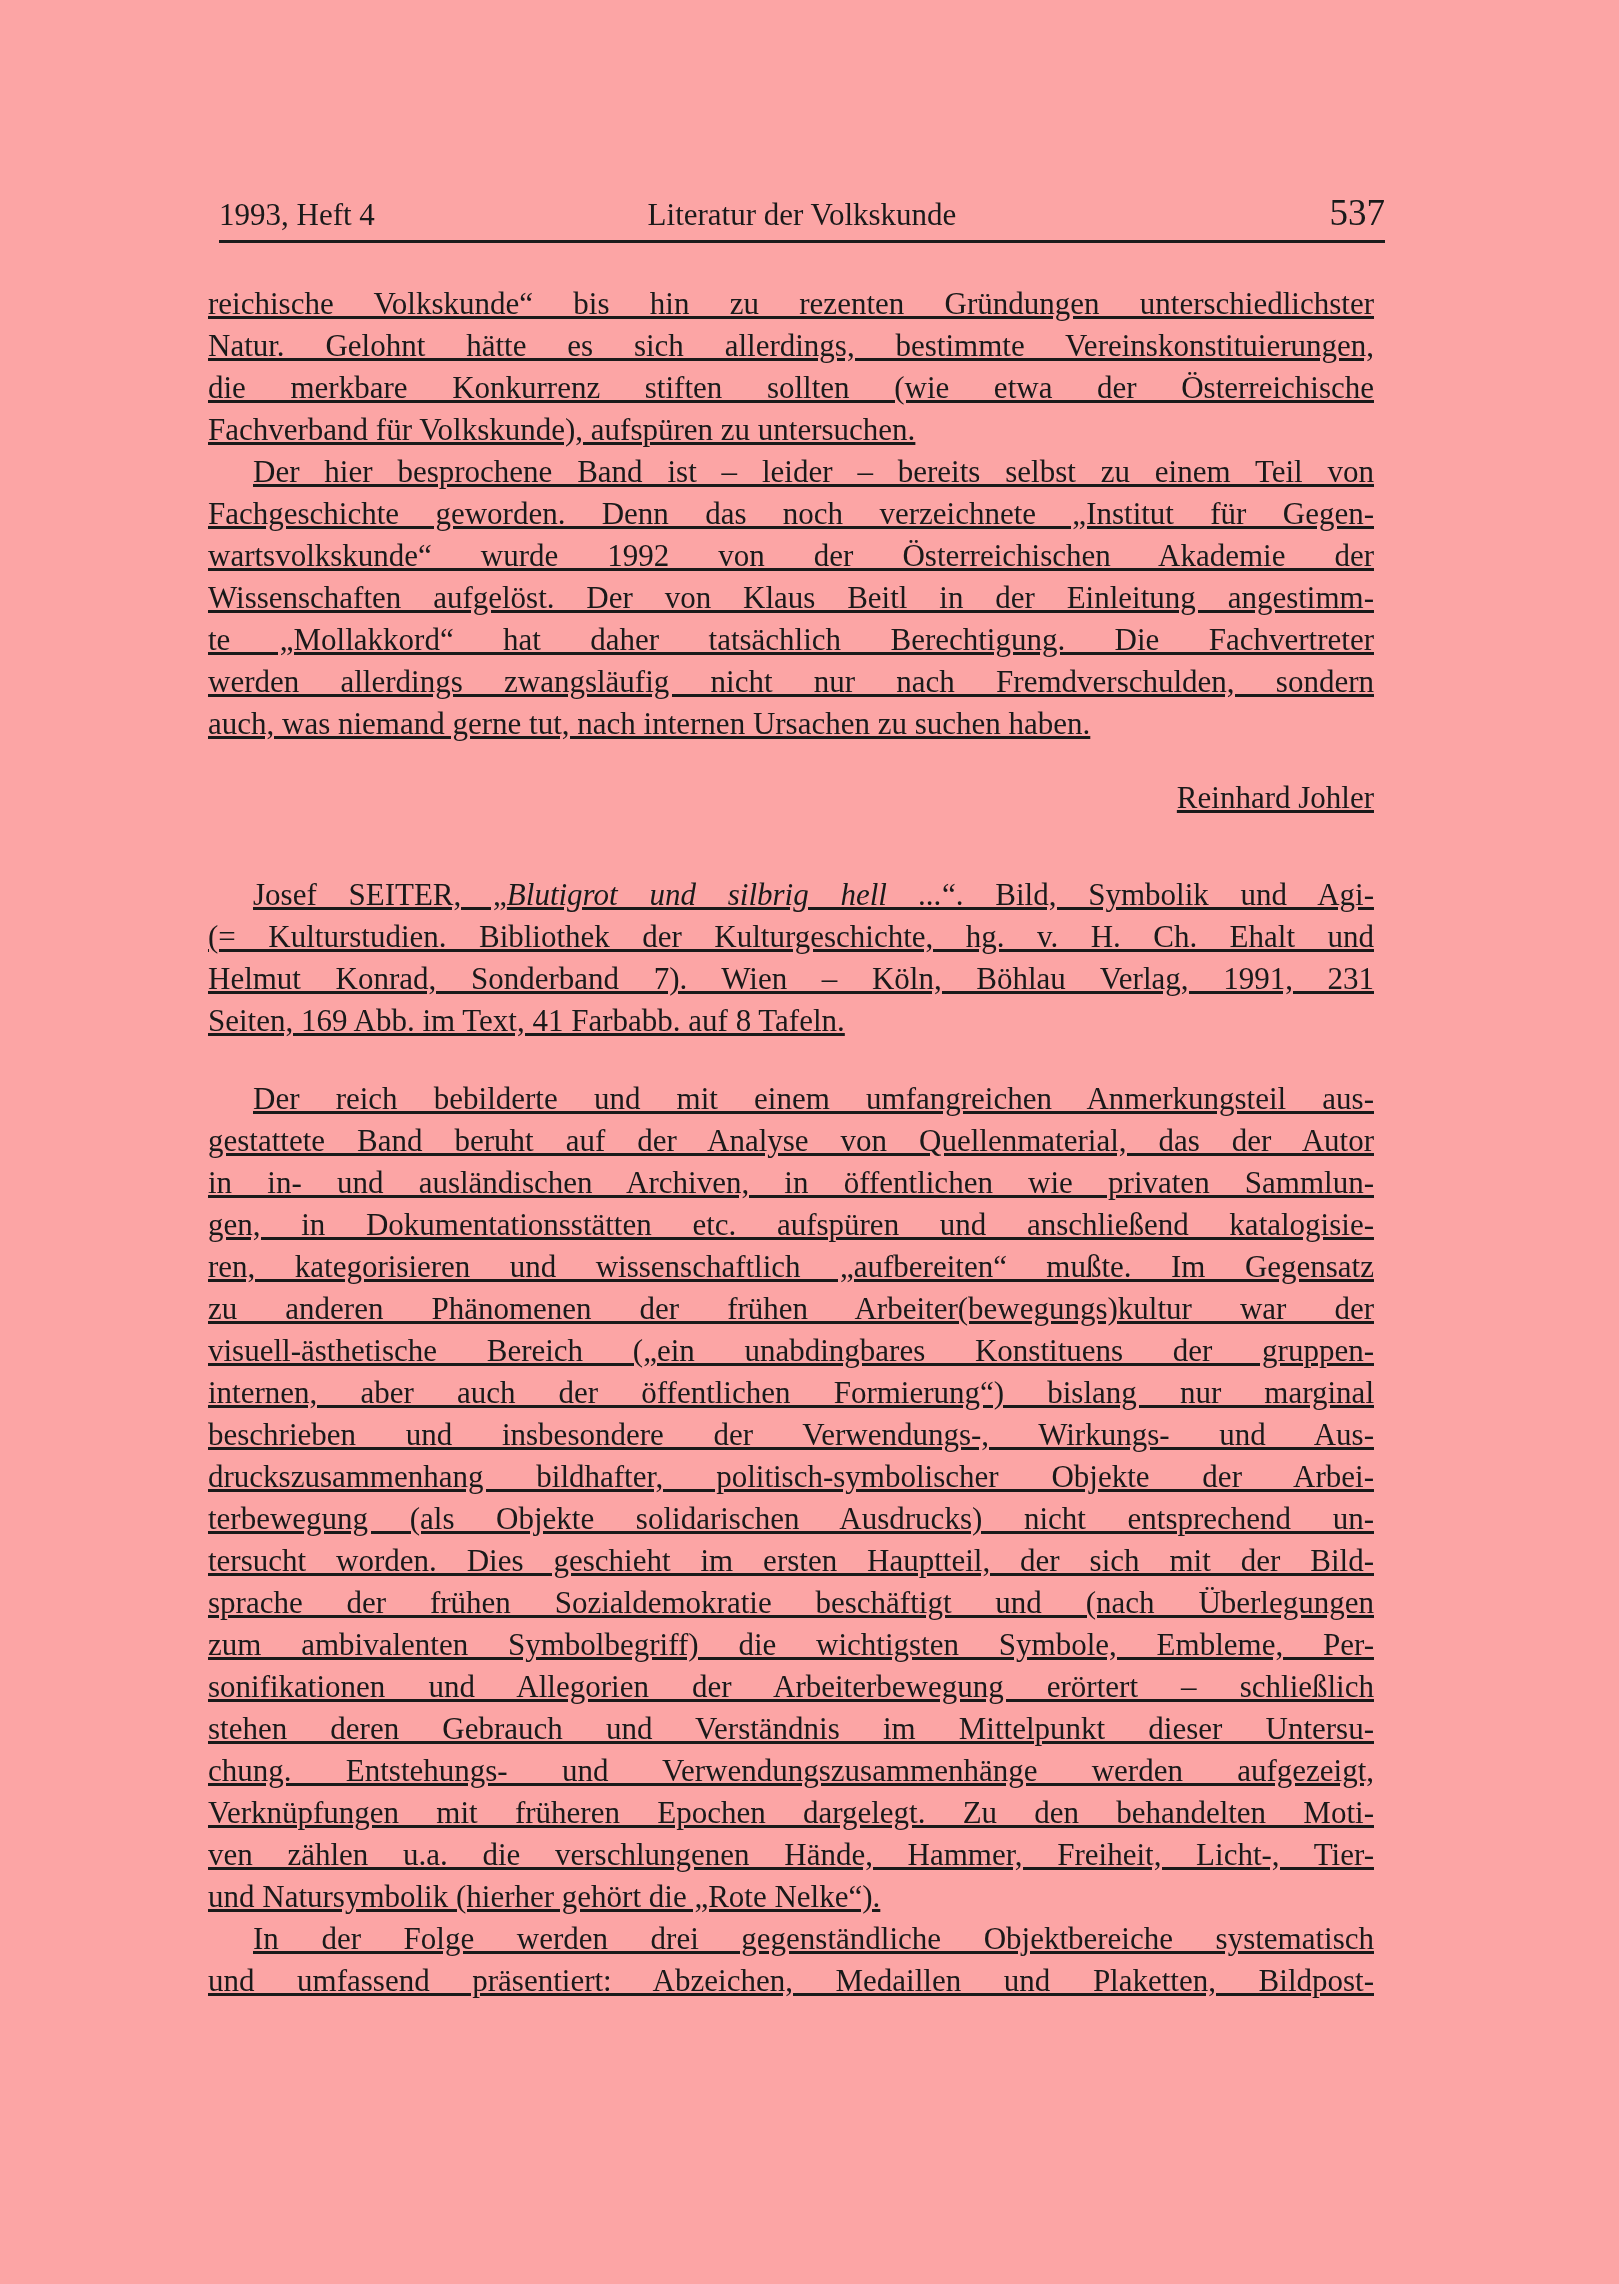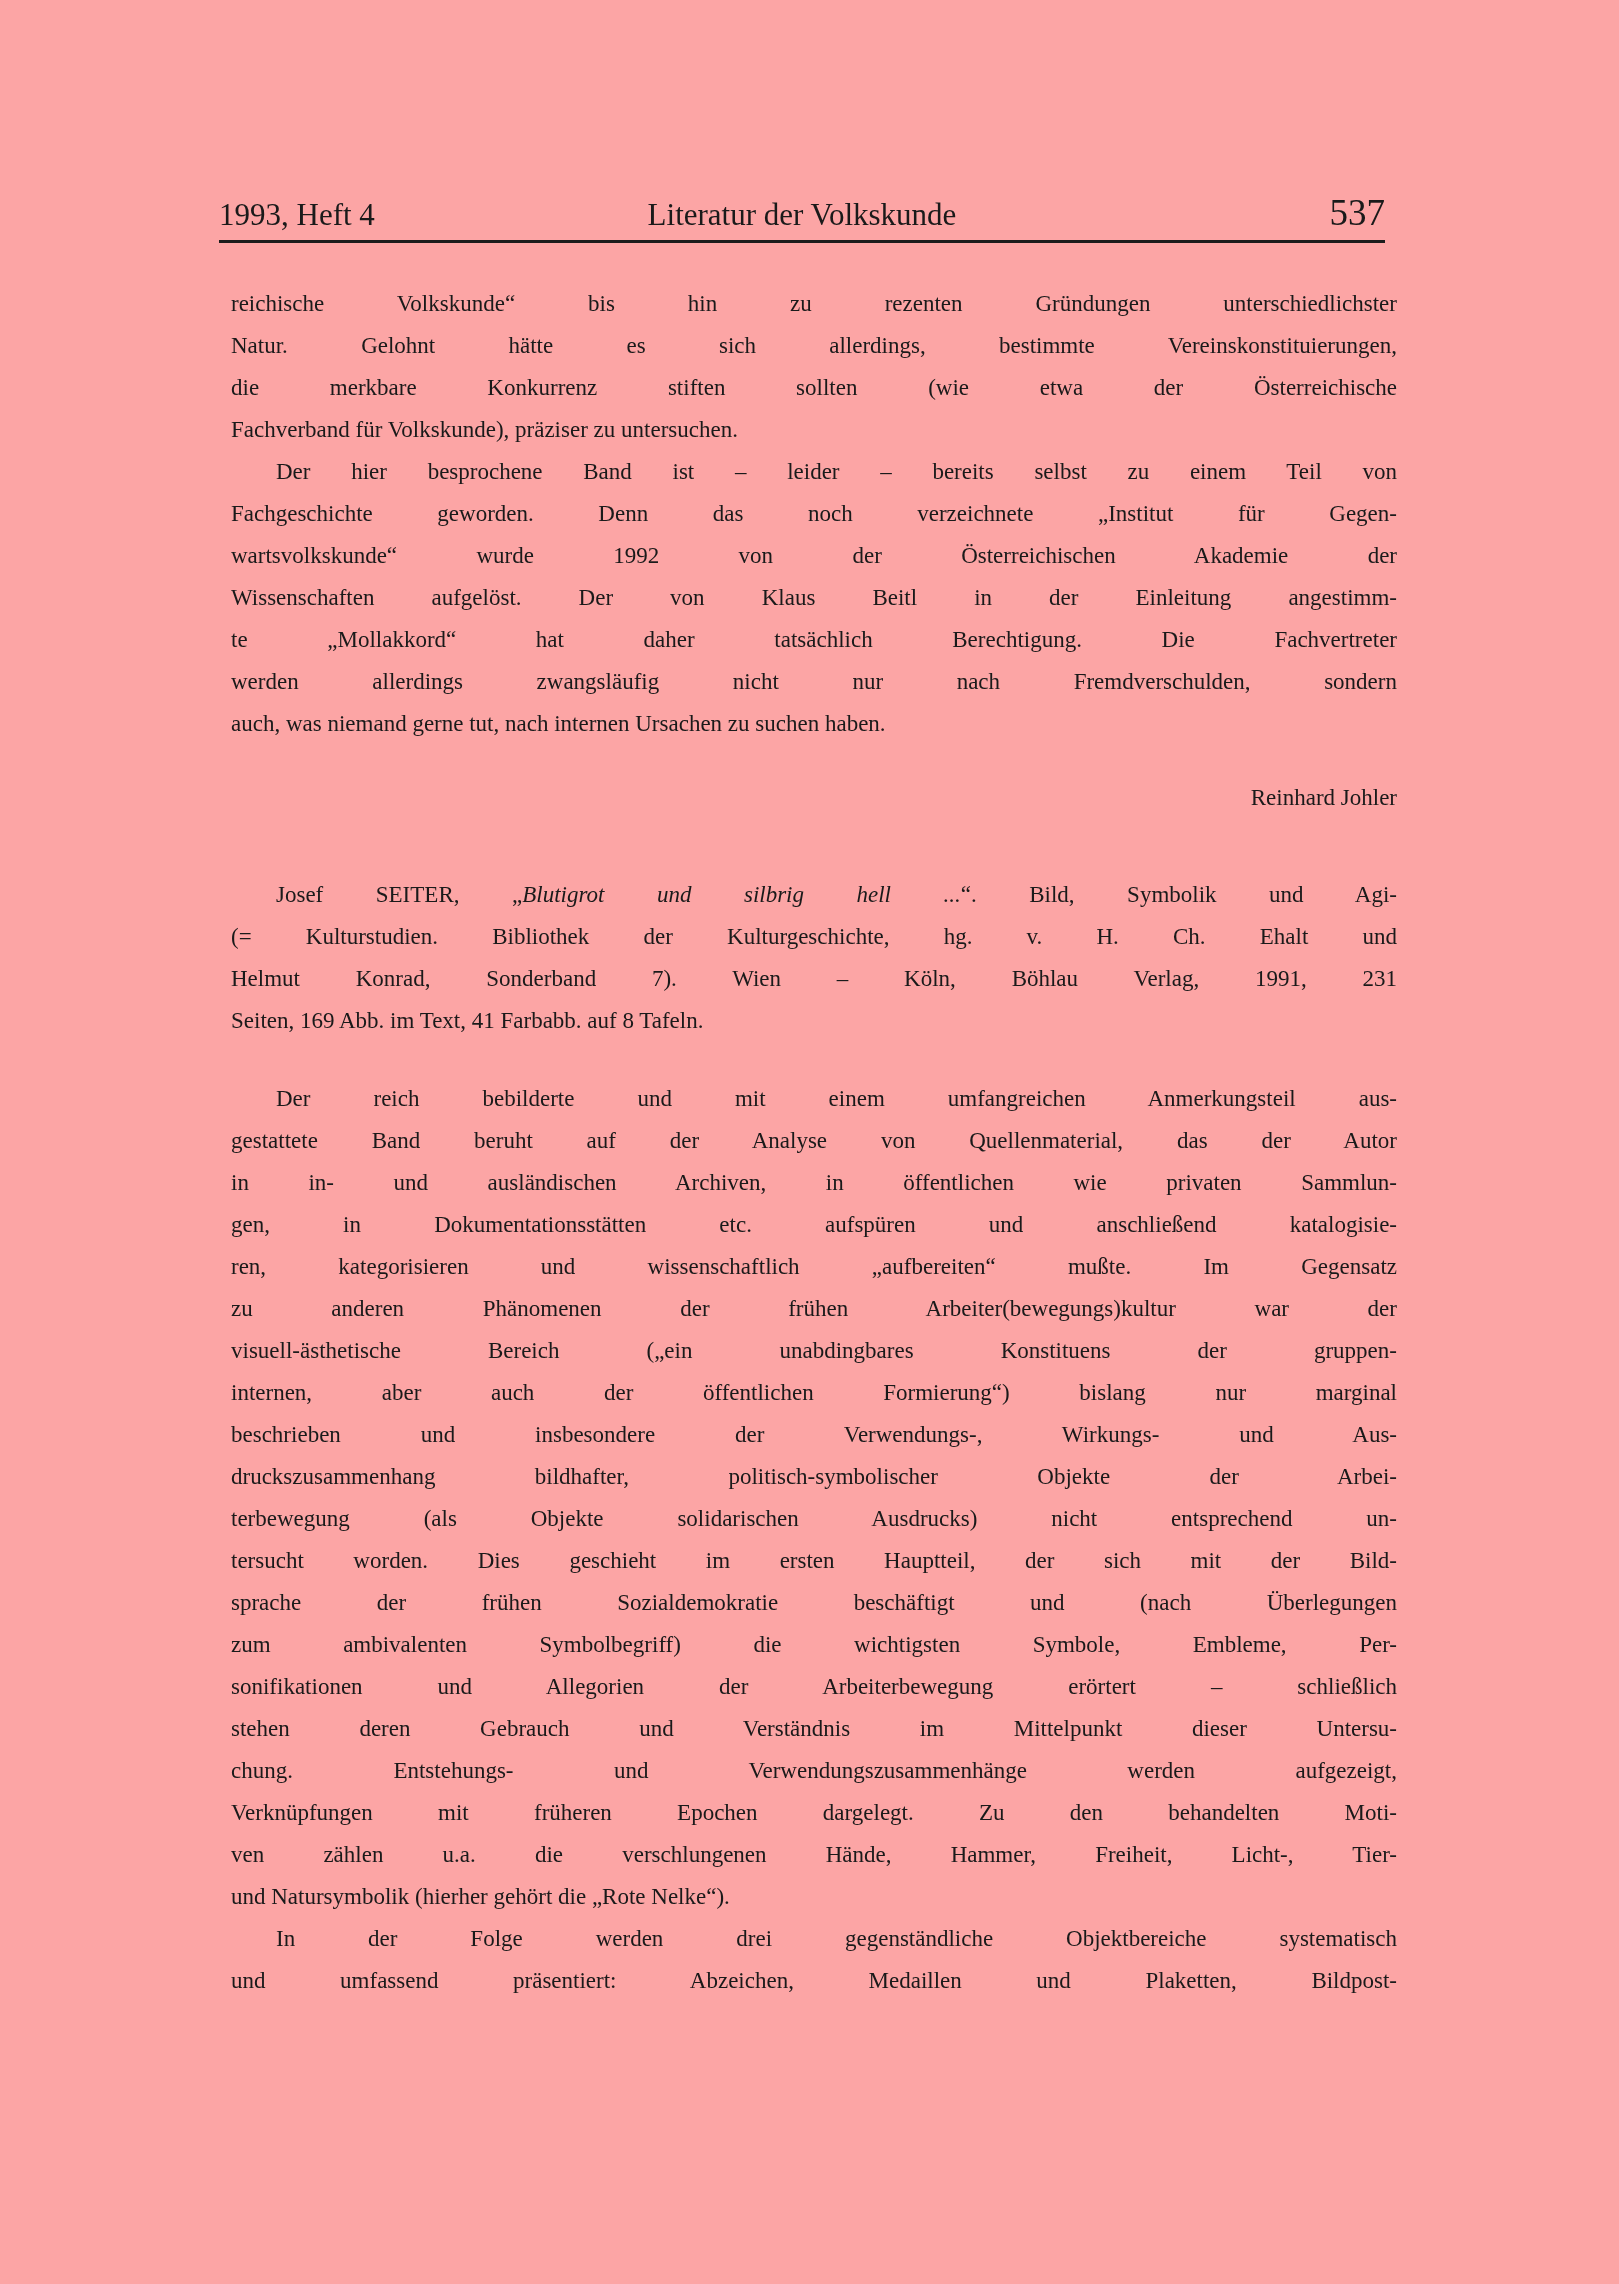--- a/index.html
+++ b/index.html
@@ -18,22 +18,22 @@
   .h-left  { width: 33%; text-align: left; }
   .h-center{ width: 34%; text-align: center; }
   .h-right { width: 33%; text-align: right; font-size: 37px; }
 
   .rule {
     position: absolute; left: 219px; top: 240px;
     width: 1166px; height: 3.2px; background: #1c1c1c;
   }
 
   .body-text {
-    position: absolute; left: 231px; top: 283px; width: 1166px;
-    font-size: 23px; line-height: 42px;
+    position: absolute; left: 208px; top: 283px; width: 1166px;
+    font-size: 31px; line-height: 42px; text-decoration: underline;
   }
 
   .line { text-align: justify; text-align-last: justify; }
   .line.last { text-align: left; text-align-last: left; }
   .line.ind  { text-indent: 45px; }
   .sig  { text-align: right; text-align-last: right; margin-top: 32px; }
 
   .citation { margin-top: 55px; }
   .review2  { margin-top: 36px; }
   i { font-style: italic; }
@@ -50,21 +50,21 @@
   </div>
 
   <div class="rule"></div>
 
   <div class="body-text">
 
     <div class="para">
       <div class="line">reichische Volkskunde“ bis hin zu rezenten Gründungen unterschiedlichster</div>
       <div class="line">Natur. Gelohnt hätte es sich allerdings, bestimmte Vereinskonstituierungen,</div>
       <div class="line">die merkbare Konkurrenz stiften sollten (wie etwa der Österreichische</div>
-      <div class="line last">Fachverband für Volkskunde), präziser zu untersuchen.</div>
+      <div class="line last">Fachverband für Volkskunde), aufspüren zu untersuchen.</div>
     </div>
 
     <div class="para">
       <div class="line ind">Der hier besprochene Band ist – leider – bereits selbst zu einem Teil von</div>
       <div class="line">Fachgeschichte geworden. Denn das noch verzeichnete „Institut für Gegen-</div>
       <div class="line">wartsvolkskunde“ wurde 1992 von der Österreichischen Akademie der</div>
       <div class="line">Wissenschaften aufgelöst. Der von Klaus Beitl in der Einleitung angestimm-</div>
       <div class="line">te „Mollakkord“ hat daher tatsächlich Berechtigung. Die Fachvertreter</div>
       <div class="line">werden allerdings zwangsläufig nicht nur nach Fremdverschulden, sondern</div>
       <div class="line last">auch, was niemand gerne tut, nach internen Ursachen zu suchen haben.</div>

